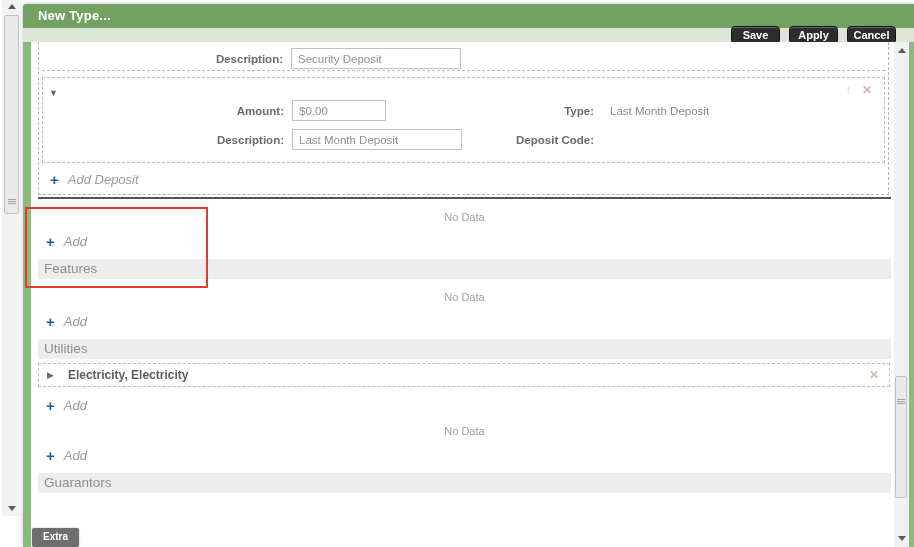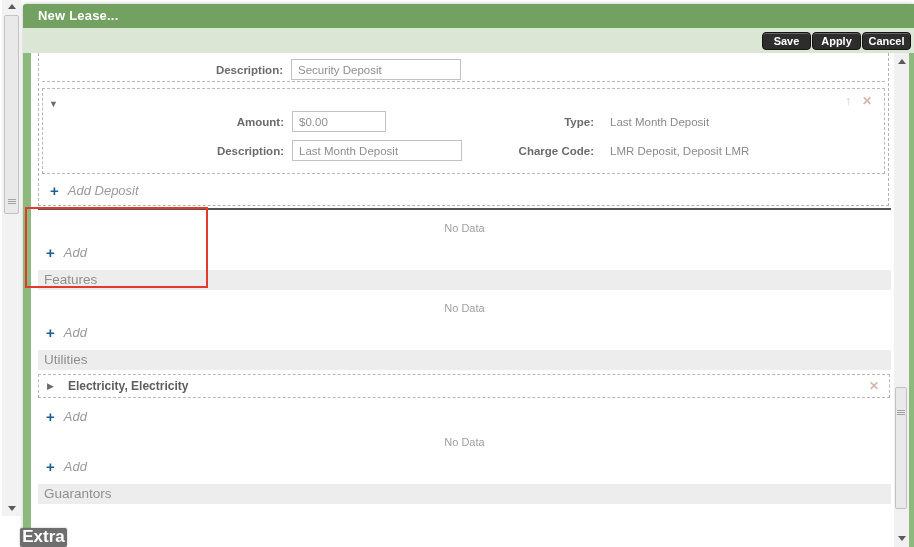--- a/index.html
+++ b/index.html
@@ -19,22 +19,22 @@
     background:#e9e9e9; border:1px solid #c2c2c2; border-radius:2px; }
   .grip { position:absolute; left:50%; transform:translateX(-50%); width:8px; }
   .grip i { display:block; height:1px; background:#a3a3a3; margin-bottom:1px; }
 
   
   .dialog { position:absolute; left:23px; top:4px; width:891px; height:543px;
     display:flex; flex-direction:column; box-shadow:0 0 4px rgba(0,0,0,.25);
     border-radius:3px 0 0 0; overflow:hidden; }
   .titlebar { height:24px; background:#73a162; color:#fff; font-size:13px;
     font-weight:bold; line-height:24px; padding-left:15px; letter-spacing:.2px; }
-  .toolbar { height:25px; background:#dbe7d4; display:flex; align-items:center;
-    justify-content:flex-end; gap:1px; padding-right:3px; }
+  .toolbar { height:14px; background:#dbe7d4; display:flex; align-items:center;
+    justify-content:flex-end; gap:9px; padding-right:18px; }
   .tb-btn { background:#2d2d2d; color:#fff; font-size:11px; font-weight:bold;
     font-family:"Liberation Sans", sans-serif;
     border:1px solid #141414; border-radius:4px; padding:2px 0; width:49px;
     text-align:center; box-shadow:inset 0 1px 0 rgba(255,255,255,.28);
     cursor:pointer; }
   .body-row { flex:1; display:flex; overflow:hidden; }
   .frame-left { width:8px; background:#8eb97e; }
   .frame-right { width:5px; background:#8eb97e; }
 
   
@@ -86,22 +86,22 @@
     margin:12px 0 2px 0; }
 
   .util-row { border:1px dashed #b9b9b9; margin:4px 1px 0 0; padding:4px 8px;
     display:flex; align-items:center; position:relative; }
   .util-label { font-weight:bold; color:#5e5e5e; font-size:12px; margin-left:14px; }
   .util-row .icon-x { position:absolute; right:10px; top:4px; }
 
   
   .annotation { position:absolute; left:25px; top:207px; width:183px; height:81px;
     border:2px solid #e23b2b; z-index:20; pointer-events:none; }
-  .extra-btn { position:absolute; left:20px; top:528px; width:47px; height:19px;
-    background:#6e6e6e; color:#fff; font-size:17px; font-weight:bold;
+  .extra-btn { position:absolute; left:32px; top:528px; width:47px; height:19px;
+    background:#6e6e6e; color:#fff; font-size:10px; font-weight:bold;
     text-align:center; line-height:18px; border-radius:2px; z-index:21;
     box-shadow:0 0 2px rgba(0,0,0,.3); cursor:pointer; }
 </style>
 </head>
 <body>
 
 <div class="sb-left">
   <div class="sb-arrow" style="top:0;">
       <span class="tri-up"></span>
     </div>
@@ -112,21 +112,21 @@
         <i></i>
       </span>
   </div>
   <div class="sb-arrow" style="top:502px;">
       <span class="tri-down"></span>
     </div>
 </div>
 
 <div class="dialog">
   <div class="titlebar">
-    <span>New Lease...</span>
+    <span>New Type...</span>
   </div>
 
   <div class="toolbar">
     <button class="tb-btn">Save</button>
     <button class="tb-btn">Apply</button>
     <button class="tb-btn">Cancel</button>
   </div>
 
   <div class="body-row">
     <div class="frame-left"></div>
@@ -152,22 +152,21 @@
           <div class="form-grid">
             <div class="flabel">Amount:</div>
             <input class="tbx amount" value="$0.00" style="">
             <div class="flabel">Type:</div>
             <div class="fvalue">Last Month Deposit</div>
           </div>
           <div class="row-gap"></div>
           <div class="form-grid">
             <div class="flabel">Description:</div>
             <input class="tbx desc" value="Last Month Deposit" style="">
-            <div class="flabel">Charge Code:</div>
-            <div class="fvalue">LMR Deposit, Deposit LMR</div>
+            <div class="flabel">Deposit Code:</div>
           </div>
         </div>
 
         <div class="add-link">
           <span class="plus">+</span>
           <span class="add-text">Add Deposit</span>
         </div>
       </div>
 
       <div class="sec-rule"></div>

